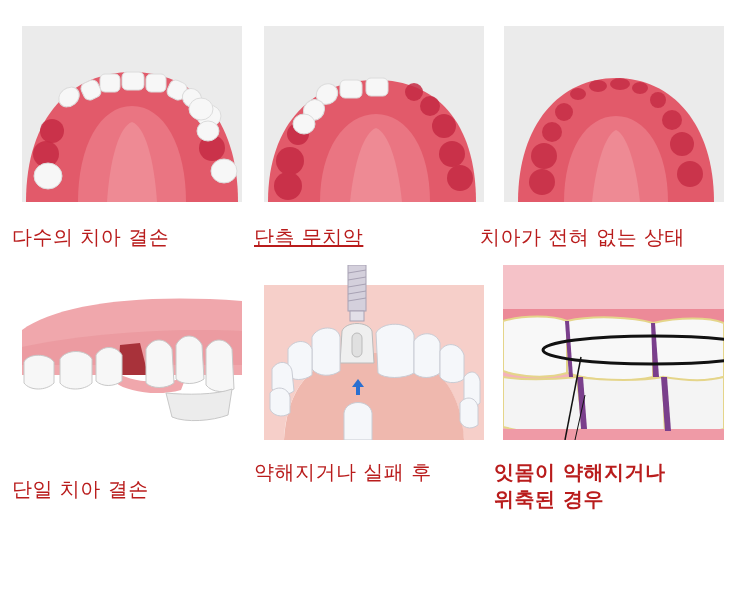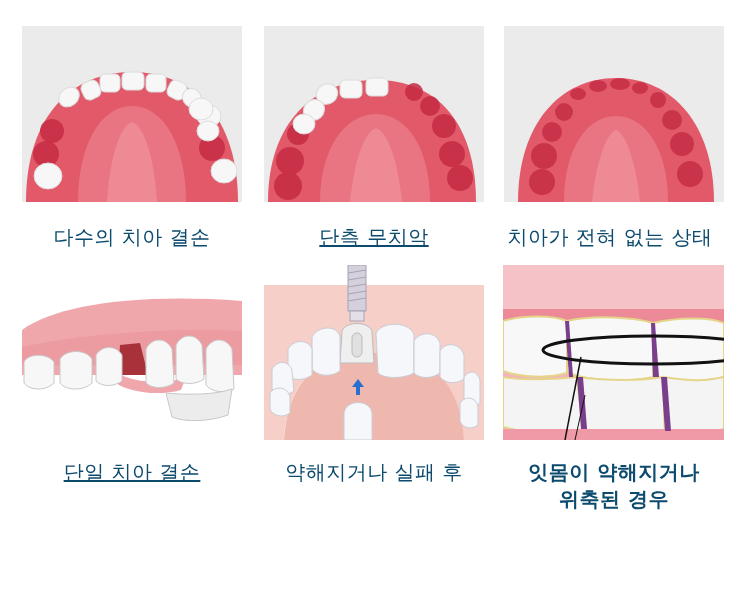--- a/index.html
+++ b/index.html
@@ -1,20 +1,20 @@
 <!DOCTYPE html>
 <html><head>
 <meta charset="utf-8">
 <style>
   html, body { margin: 0; padding: 0; background: #ffffff; }
   body { width: 750px; height: 590px; position: relative; overflow: hidden;
          font-family: "DejaVu Sans", "Liberation Sans", sans-serif; }
   .panel { position: absolute; overflow: hidden; }
   .panel svg { display: block; width: 100%; height: 100%; }
-  .caption { position: absolute; text-align: center; color: #0c4a6e; font-size: 20px;
+  .caption { position: absolute; color: #b91c1c; font-size: 20px;
              line-height: 27px; white-space: pre-line; letter-spacing: 0.5px; }
 </style>
 </head>
 <body>
 
 <div class="panel" style="left:22px; top:26px; width:220px; height:176px;">
   <svg viewBox="0 0 220 176">
     <rect width="220" height="176" fill="#ebebeb"></rect>
     <path d="M4,176 C4,90 50,46 110,46 C170,46 216,90 216,176 Z" fill="#e25a6a"></path>
     <path d="M56,176 C56,120 78,80 110,80 C142,80 164,120 164,176 Z" fill="#ea7582"></path>
@@ -174,16 +174,16 @@
     <path d="M148,58 L152,58 L156,112 L150,112 Z" fill="#7a3f8c"></path>
     <path d="M74,112 L80,112 L84,164 L78,164 Z" fill="#7a3f8c"></path>
     <path d="M158,112 L164,112 L168,166 L162,166 Z" fill="#7a3f8c"></path>
 
     <ellipse cx="150" cy="85" rx="110" ry="14" fill="none" stroke="#111" stroke-width="3"></ellipse>
     <line x1="78" y1="92" x2="62" y2="175" stroke="#111" stroke-width="1.5"></line>
     <line x1="82" y1="130" x2="72" y2="175" stroke="#111" stroke-width="1"></line>
   </svg>
 </div>
 
-<div class="caption" style="left:12px; top:459px; width:240px;text-decoration:underline;">단일 치아 결손</div>
+<div class="caption" style="left:12px; top:476px; width:240px;">단일 치아 결손</div>
 <div class="caption" style="left:254px; top:459px; width:240px;">약해지거나 실패 후</div>
 <div class="caption" style="left:494px; top:459px; width:240px;font-weight:bold;">잇몸이 약해지거나
 위축된 경우</div>
 
 </body></html>

